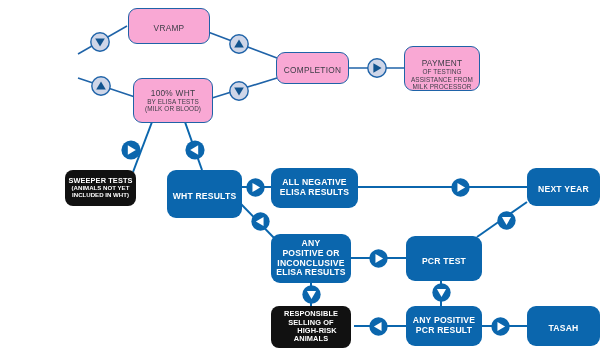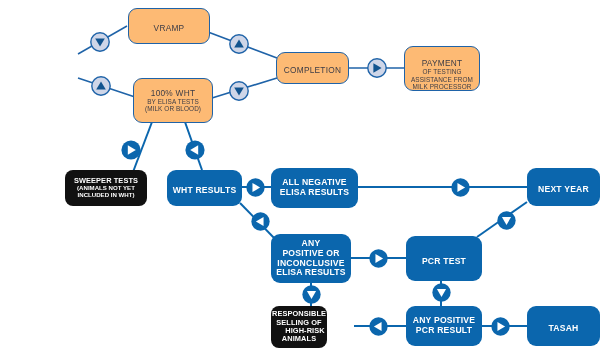--- a/index.html
+++ b/index.html
@@ -9,21 +9,21 @@
   }
   #stage{position:relative;width:600px;height:352px;background:#ffffff;}
 
   svg.wires{position:absolute;left:0;top:0;width:600px;height:352px;overflow:visible;}
 
   .node{position:absolute;box-sizing:border-box;display:flex;align-items:center;
         justify-content:center;text-align:center;border-radius:9px;}
   .node .lines{display:block;line-height:1.12;}
 
   
-  .n-light{background:#fdba74;border:1.6px solid #1f63a8;color:#3c3c46;}
+  .n-light{background:#f9a8d4;border:1.6px solid #1f63a8;color:#3c3c46;}
   .n-light .t1{font-size:8.3px;letter-spacing:.25px;font-weight:400;}
   .n-light .t2{font-size:6.4px;letter-spacing:.1px;font-weight:400;}
 
   
   .n-blue{background:#0b66ad;border:none;color:#ffffff;}
   .n-blue .t1{font-size:8.6px;font-weight:700;letter-spacing:.2px;}
 
   
   .n-black{background:#111111;border:none;color:#ffffff;border-radius:8px;}
   .n-black .t1{font-size:7.4px;font-weight:700;letter-spacing:.1px;}
@@ -98,29 +98,29 @@
 
   <div class="node n-light" style="left:404px;top:46px; width:76px; height:45px;">
     <span class="lines">
       <span class="t1" style="display:block;margin-top:12px;">PAYMENT</span>
       <span class="t2" style="display:block;">OF TESTING</span>
       <span class="t2" style="display:block;">ASSISTANCE FROM</span>
       <span class="t2" style="display:block;">MILK PROCESSOR</span>
     </span>
   </div>
 
-  <div class="node n-black" style="left:65px; top:170px;width:82px; height:36px;">
+  <div class="node n-black" style="left:65px; top:170px;width:71px; height:36px;">
     <span class="lines">
       <span class="t1" style="display:block;">SWEEPER TESTS</span>
       <span class="t2" style="display:block;">(ANIMALS NOT YET</span>
       <span class="t2" style="display:block;">INCLUDED IN WHT)</span>
     </span>
   </div>
 
-  <div class="node n-blue" style="left:167px;top:170px;width:75px; height:36px;">
+  <div class="node n-blue" style="left:167px;top:170px;width:75px; height:48px;">
     <span class="lines">
       <span class="t1">WHT RESULTS</span>
     </span>
   </div>
 
   <div class="node n-blue" style="left:271px;top:168px;width:87px; height:40px;">
     <span class="lines">
       <span class="t1" style="display:block;">ALL NEGATIVE</span>
       <span class="t1" style="display:block;">ELISA RESULTS</span>
     </span>
@@ -140,21 +140,21 @@
       <span class="t1" style="display:block;">ELISA RESULTS</span>
     </span>
   </div>
 
   <div class="node n-blue" style="left:406px;top:236px;width:76px; height:45px;">
     <span class="lines">
       <span class="t1">PCR TEST</span>
     </span>
   </div>
 
-  <div class="node n-black" style="left:271px;top:306px;width:56px; height:42px;text-align:center;">
+  <div class="node n-black" style="left:271px;top:306px;width:80px; height:42px;text-align:center;">
     <span class="lines">
       <span class="t1" style="display:block;">RESPONSIBLE</span>
       <span class="t1" style="display:block;">SELLING OF</span>
       <span class="t1" style="display:block;margin-left:12px;">HIGH-RISK</span>
       <span class="t1" style="display:block;">ANIMALS</span>
     </span>
   </div>
 
   <div class="node n-blue" style="left:406px;top:306px;width:76px; height:40px;">
     <span class="lines">

